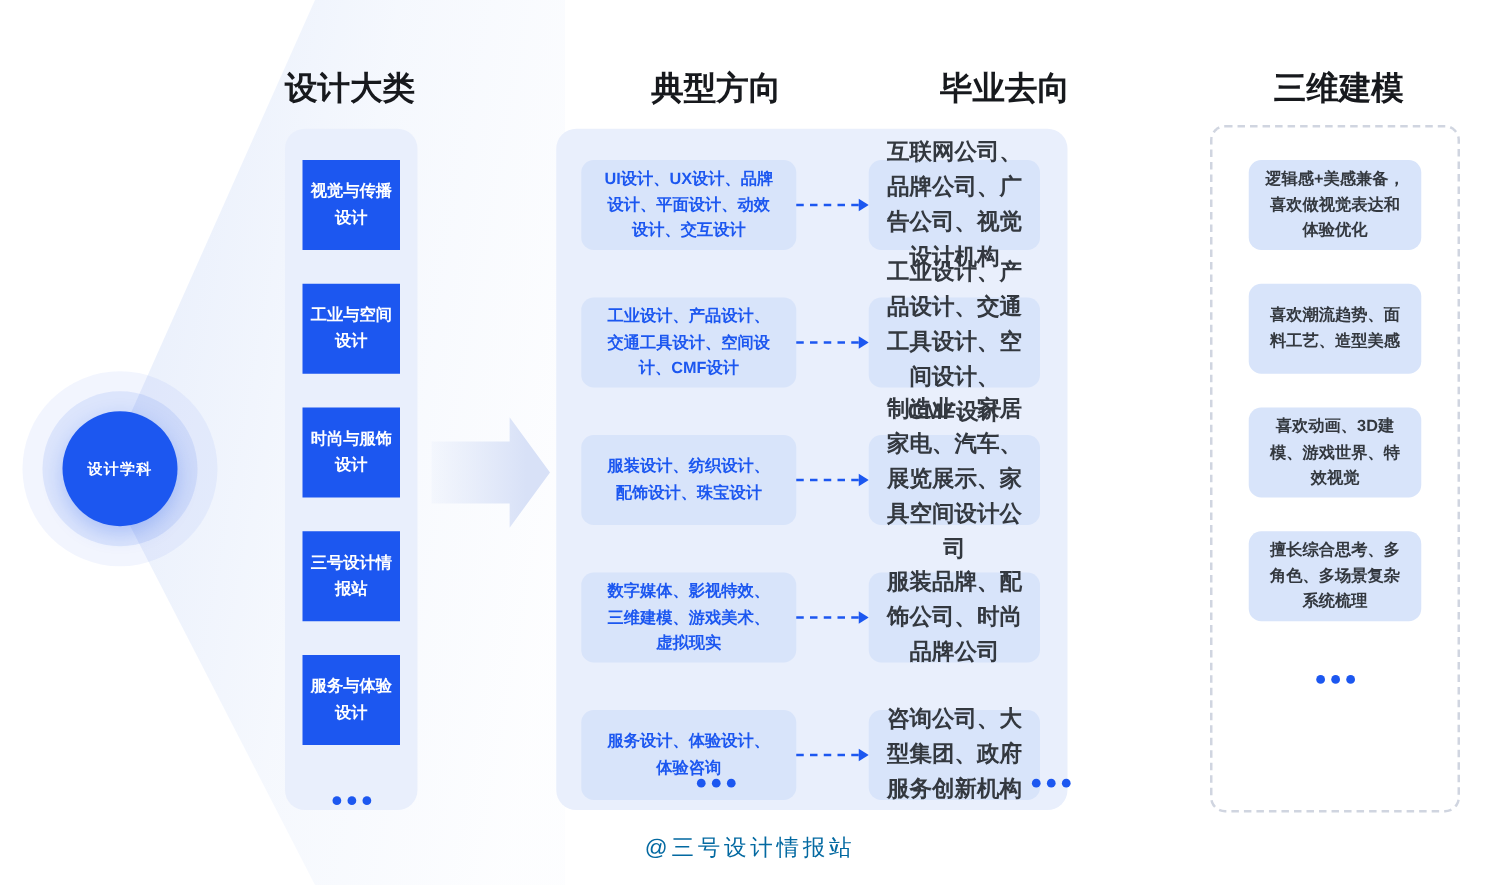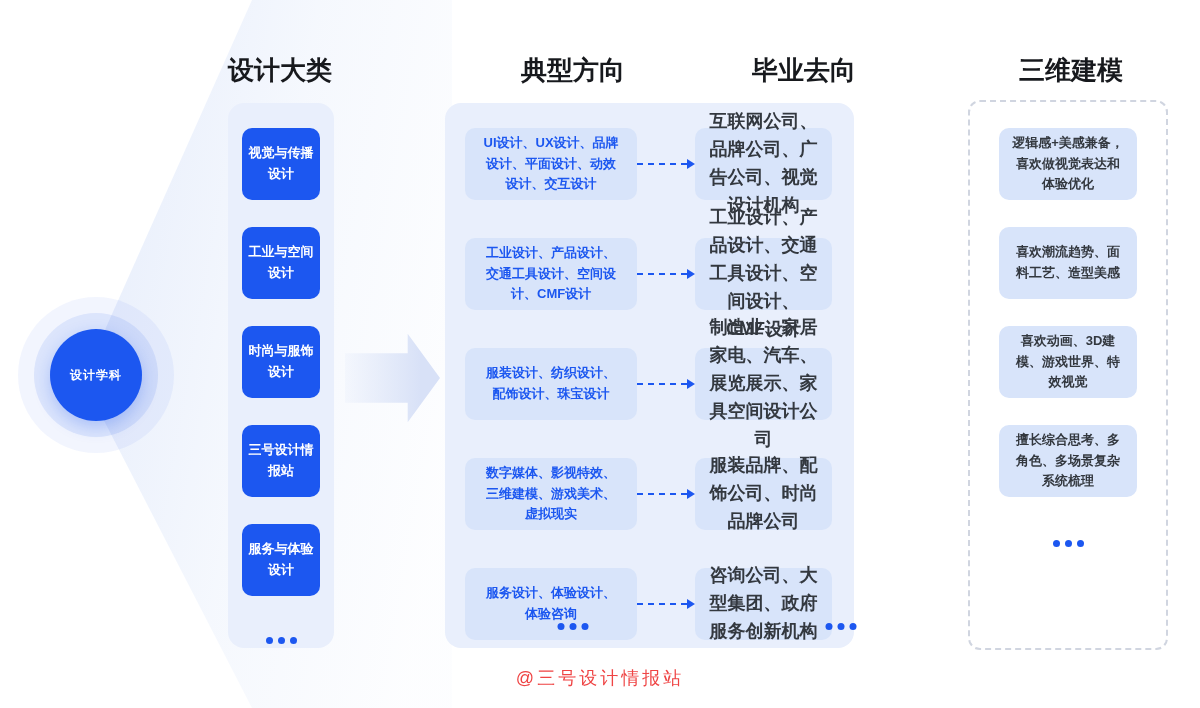--- a/index.html
+++ b/index.html
@@ -40,21 +40,21 @@
   .panel{position:absolute;border-radius:16px;background:#e9effc;z-index:2;box-sizing:border-box;}
   .panel1{left:228px;top:103px;width:106px;height:545px;
     display:flex;flex-direction:column;align-items:center;padding-top:25px;gap:27px;}
   .panel23{left:445px;top:103px;width:409px;height:545px;
     display:flex;flex-direction:column;padding:25px 22px 0 20px;gap:38px;}
   .panel4{left:968px;top:100px;width:200px;height:550px;background:transparent;
     border:2px dashed #d0d5e0;border-radius:12px;
     display:flex;flex-direction:column;align-items:center;padding-top:26px;gap:27px;}
   
   .cat-box{
-    width:78px;min-height:72px;border-radius:10px;background:#1c57f0;color:#ffffff;
+    width:78px;min-height:72px;border-radius:0;background:#1c57f0;color:#ffffff;
     font-size:13px;font-weight:bold;line-height:1.6;text-align:center;
     display:flex;align-items:center;justify-content:center;padding:0 4px;box-sizing:border-box;
     flex:0 0 auto;
   }
   .row{display:flex;height:72px;flex:0 0 auto;}
   .dir-box{
     width:215px;border-radius:10px;background:#d8e4fa;color:#1c57f0;
     font-size:13px;font-weight:bold;line-height:1.6;text-align:center;
     display:flex;align-items:center;justify-content:center;padding:4px 16px;box-sizing:border-box;
   }
@@ -76,21 +76,21 @@
   .dots{display:flex;gap:5px;align-items:center;justify-content:center;}
   .dots i{width:7px;height:7px;border-radius:50%;background:#1c57f0;display:block;}
   .panel1 .dots{margin-top:14px;}
   .panel4 .dots{margin-top:16px;}
   .dots-abs{position:absolute;bottom:18px;transform:translateX(-50%);}
   .dots-col2{left:128px;}
   .dots-col3{left:396px;}
   
   .watermark{
     position:absolute;left:600px;top:666px;transform:translateX(-50%);
-    color:#ef4444;font-size:18px;letter-spacing:3px;white-space:nowrap;z-index:4;
+    color:#0369a1;font-size:18px;letter-spacing:3px;white-space:nowrap;z-index:4;
   }
 </style>
 </head>
 <body>
 
 <div class="beam"></div>
 
 <div class="col-header" id="hdr1">设计大类</div>
 <div class="col-header" id="hdr2">典型方向</div>
 <div class="col-header" id="hdr3">毕业去向</div>

